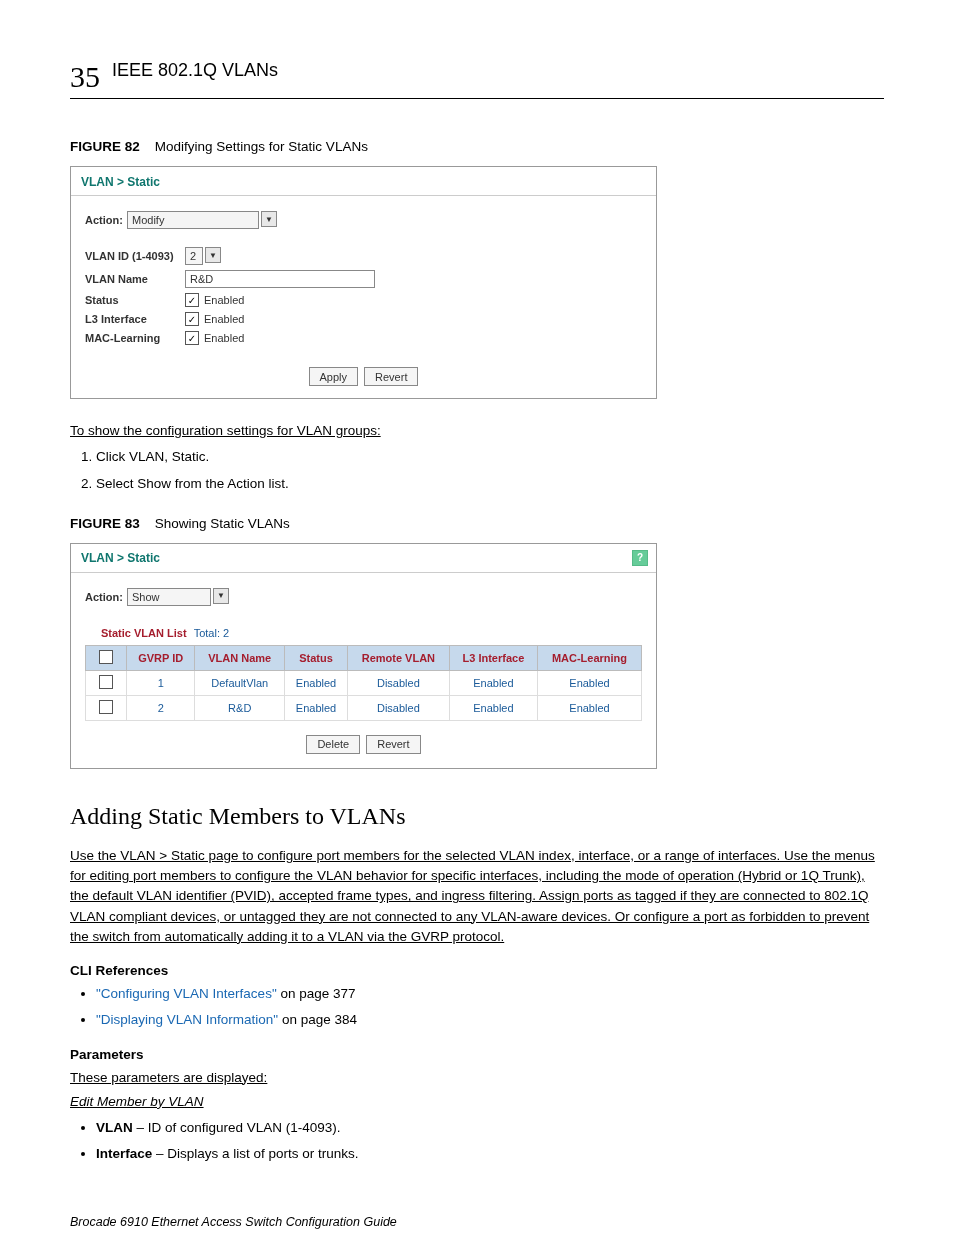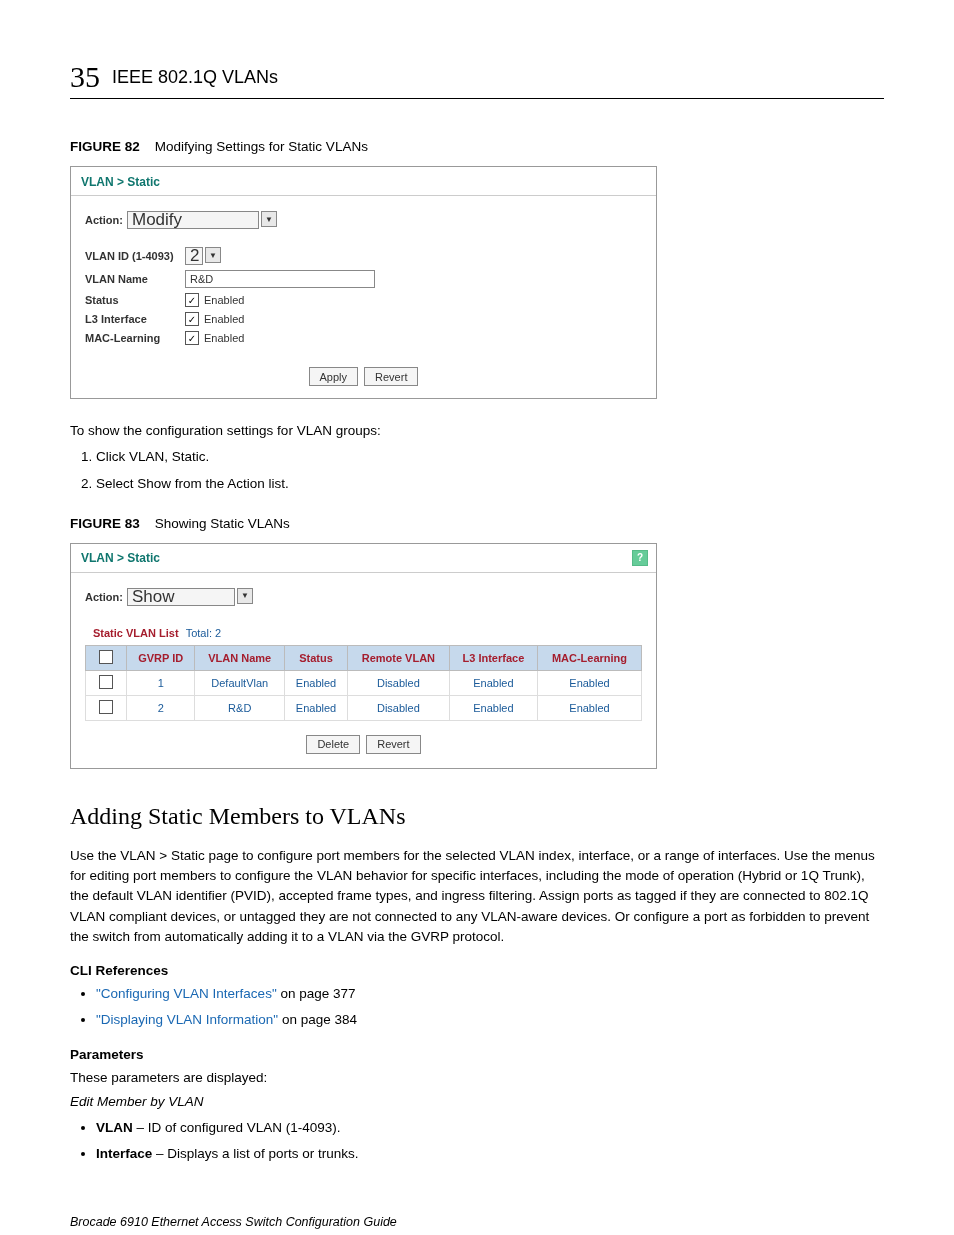--- a/index.html
+++ b/index.html
@@ -7,21 +7,21 @@
     font-size: 13.5px;
     color: #000;
     background: #fff;
     margin: 0;
     padding: 60px 70px 50px 70px;
     width: 954px;
     box-sizing: border-box;
   }
   .header-row {
     display: flex;
-    align-items: center;
+    align-items: flex-start;
     gap: 12px;
     border-bottom: 1px solid #000;
     padding-bottom: 4px;
     margin-bottom: 40px;
   }
   .chapter-num {
     font-family: Georgia, 'Times New Roman', serif;
     font-size: 30px;
     font-weight: 400;
   }
@@ -67,21 +67,21 @@
     color: #333;
   }
   .ss-select {
     border: 1px solid #888;
     background: #f5f5f5;
     display: inline-flex;
     align-items: center;
     height: 18px;
     padding: 0 4px;
     box-sizing: border-box;
-    font-size: 17px;
+    font-size: 11px;
   }
   .ss-select-arrow {
     width: 14px;
     height: 14px;
     border: 1px solid #888;
     background: #e8e8e8;
     margin-left: 2px;
     display: inline-flex;
     align-items: center;
     justify-content: center;
@@ -121,20 +121,21 @@
     font-size: 11px;
     padding: 2px 10px;
     height: 19px;
     display: inline-flex;
     align-items: center;
     box-sizing: border-box;
   }
   .body-text {
     margin: 4px 0;
     line-height: 1.5;
+    text-decoration: underline;
   }
   ol.steps {
     margin: 6px 0 16px 0;
     padding-left: 26px;
   }
   ol.steps li {
     margin: 6px 0;
     line-height: 1.5;
   }
   .ss-topbar {
@@ -153,21 +154,21 @@
     font-size: 10px;
     font-weight: bold;
     display: flex;
     align-items: center;
     justify-content: center;
   }
   .ss-list-label {
     font-weight: bold;
     color: #a51d2d;
     font-size: 11px;
-    margin: 6px 8px;
+    margin: 6px 16px;
   }
   .ss-total {
     color: #1a5a99;
     font-weight: normal;
     margin-left: 4px;
   }
   table.vlan-table {
     width: 100%;
     border-collapse: collapse;
     font-size: 11px;
@@ -295,21 +296,21 @@
 
 <div class="screenshot" style="width:585px;">
   <div class="ss-topbar">
     <span class="ss-breadcrumb" style="border:none;padding:0;">VLAN &gt; Static</span>
     <span class="help-icon">?</span>
   </div>
   <div class="ss-body" style="padding-bottom:14px;">
     <div class="ss-row">
       <span class="ss-label" style="width:42px;">Action:</span>
       <div style="display:inline-flex;">
-        <div class="ss-select" style="width:108px;">Show</div>
+        <div class="ss-select" style="width:84px;">Show</div>
         <div class="ss-select-arrow">▼</div>
       </div>
     </div>
     <div style="height:10px;"></div>
     <div class="ss-list-label">
       <span>Static VLAN List</span>
       <span class="ss-total">Total: 2</span>
     </div>
     <table class="vlan-table">
       <thead>

